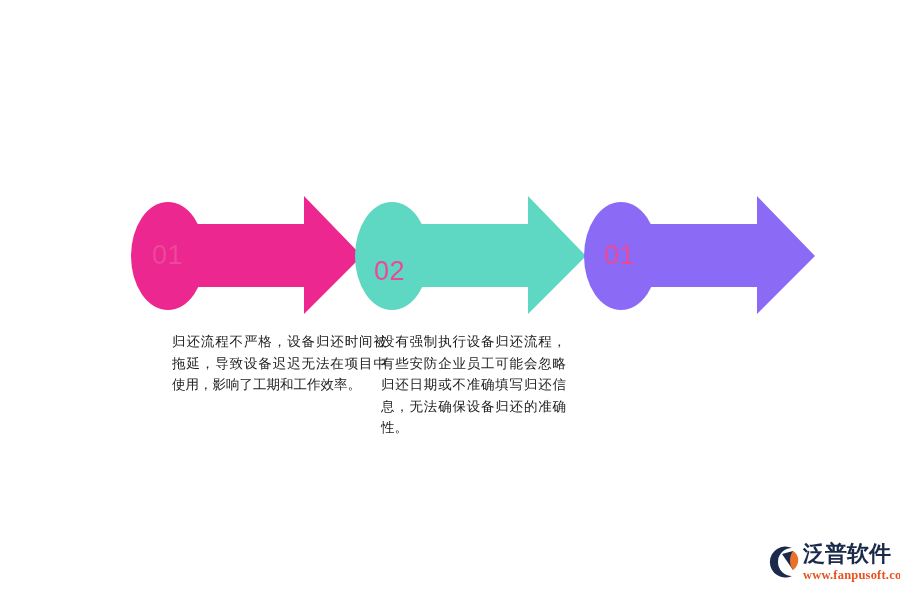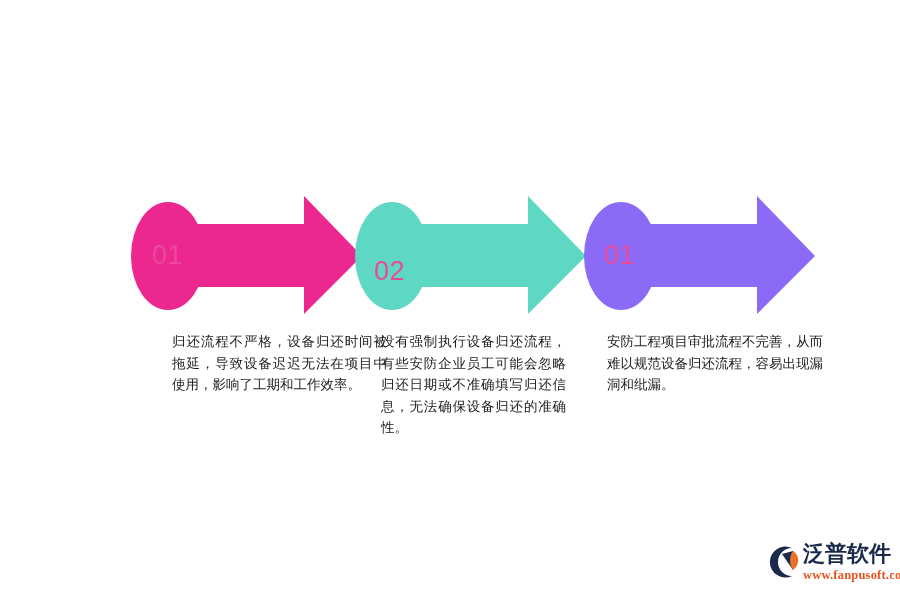--- a/index.html
+++ b/index.html
@@ -132,21 +132,20 @@
 
     </svg>
   </div>
 
   <div class="step-number n1">01</div>
   <div class="step-number n2">02</div>
   <div class="step-number n3">01</div>
 
   <div class="desc d1">归还流程不严格，设备归还时间被拖延，导致设备迟迟无法在项目中使用，影响了工期和工作效率。</div>
   <div class="desc d2">没有强制执行设备归还流程，有些安防企业员工可能会忽略归还日期或不准确填写归还信息，无法确保设备归还的准确性。</div>
-  <div class="desc d3">安防工程项目审批流程不完善，从而难以规范设备归还流程，容易出现漏洞和纰漏。</div>
 
   <div class="logo">
     <div class="logo-mark">
       <svg width="40" height="36" viewBox="0 0 40 36" xmlns="http://www.w3.org/2000/svg">
 
         <path d="M30 4 A 15.5 15.5 0 1 0 30 32 A 13 13 0 1 1 30 4 Z" fill="#1b2a4a"></path>
 
         <path d="M20 10 L 31 7 L 31 26 Z" fill="#1b2a4a"></path>
 
         <path d="M31 7 C 38 11 38 21 31 26 C 27 21 27 12 31 7 Z" fill="#e8722a"></path>

